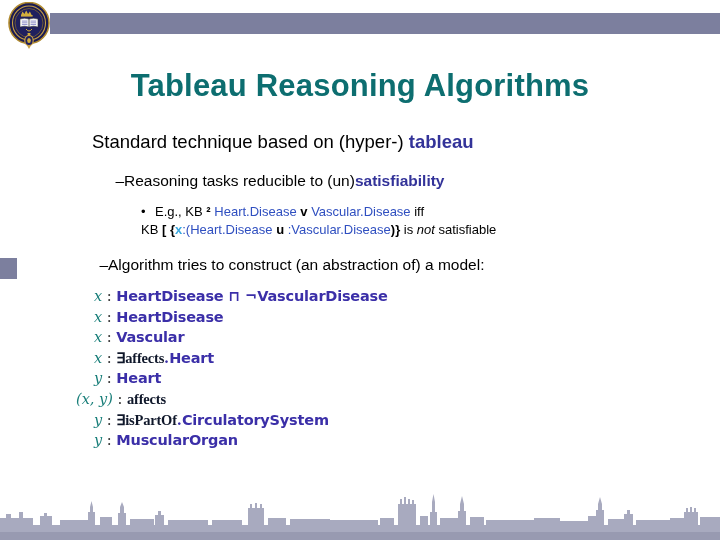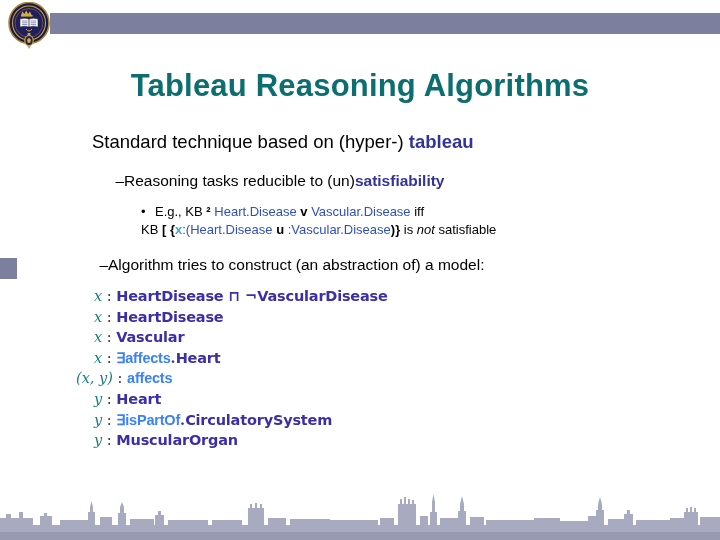--- a/index.html
+++ b/index.html
@@ -68,21 +68,21 @@
     position:absolute;left:76px;top:286px;width:340px;
     font-family:"DejaVu Serif", serif;
     font-size:14.5px;
     line-height:20.6px;
   }
   .frow{white-space:nowrap;height:20.6px;display:block;}
   .fr-ind{padding-left:18px;}
   .var{color:#1a7f7a;font-style:italic;font-family:"DejaVu Serif",serif;}
   .colon{color:#303030;}
   .cname{color:#3b2fa8;font-weight:bold;font-family:"DejaVu Sans",sans-serif;letter-spacing:-0.2px;}
-  .rname{color:#3b82f6;font-weight:bold;font-family:Liberation Sans, sans-serif;letter-spacing:-0.2px;}
+  .rname{color:#0f172a;font-weight:bold;font-family:Liberation Serif, serif;letter-spacing:-0.2px;}
   .op{color:#3b2fa8;font-weight:bold;font-family:"DejaVu Sans",sans-serif;}
   .dot{color:#3b2fa8;font-weight:bold;}
 
   
   #skyline{position:absolute;left:0;bottom:0;width:720px;height:70px;}
 </style>
 </head>
 <body>
 
 <div id="slide">
@@ -136,22 +136,22 @@
 
   <div class="lvl2" id="l2b">
     <span class="dash">–</span><span>Algorithm tries to construct (an abstraction of) a model:</span>
   </div>
 
   <div id="formulas">
       <div class="frow fr-ind"><span class="var">x</span><span class="colon"> : </span><span class="cname">HeartDisease</span><span class="op"> ⊓ ¬</span><span class="cname">VascularDisease</span></div>
       <div class="frow fr-ind"><span class="var">x</span><span class="colon"> : </span><span class="cname">HeartDisease</span></div>
       <div class="frow fr-ind"><span class="var">x</span><span class="colon"> : </span><span class="cname">Vascular</span></div>
       <div class="frow fr-ind"><span class="var">x</span><span class="colon"> : </span><span class="rname">∃affects</span><span class="dot">.</span><span class="cname">Heart</span></div>
+      <div class="frow fr-ind"><span class="var">y</span><span class="colon"> : </span><span class="cname">Heart</span></div>
       <div class="frow"><span class="var">(x, y)</span><span class="colon"> : </span><span class="rname">affects</span></div>
-      <div class="frow fr-ind"><span class="var">y</span><span class="colon"> : </span><span class="cname">Heart</span></div>
       <div class="frow fr-ind"><span class="var">y</span><span class="colon"> : </span><span class="rname">∃isPartOf</span><span class="dot">.</span><span class="cname">CirculatorySystem</span></div>
       <div class="frow fr-ind"><span class="var">y</span><span class="colon"> : </span><span class="cname">MuscularOrgan</span></div>
     </div>
 
   <svg id="skyline" viewBox="0 0 720 70" preserveAspectRatio="none">
     <g fill="#9a9cb4" opacity="0.85">
       <rect x="0" y="55" width="720" height="15"></rect>
       <path d="M0 56 l0 -8 l6 0 l0 -4 l5 0 l0 4 l8 0 l0 -6 l4 0 l0 6 l10 0 l0 8 z"></path>
       <path d="M40 56 l0 -10 l4 0 l0 -3 l3 0 l0 3 l5 0 l0 10 z"></path>
       <path d="M60 56 l0 -6 l30 0 l0 6 z"></path>

